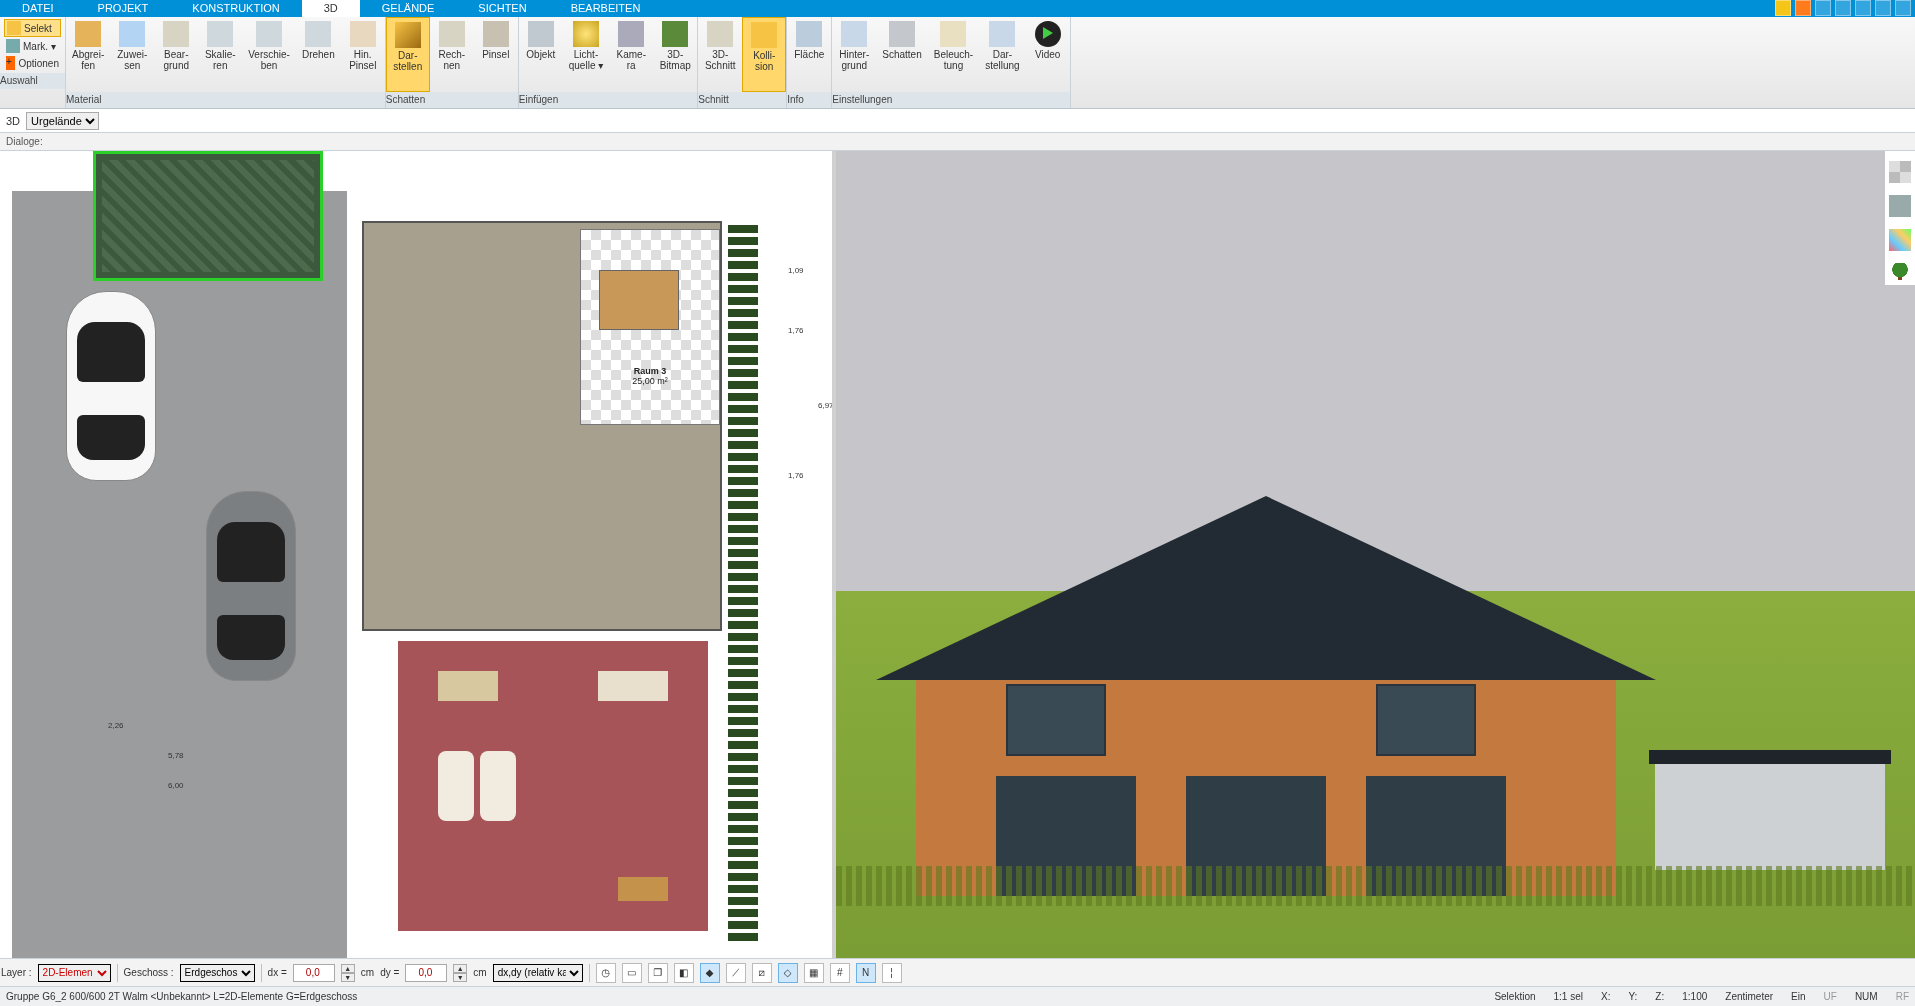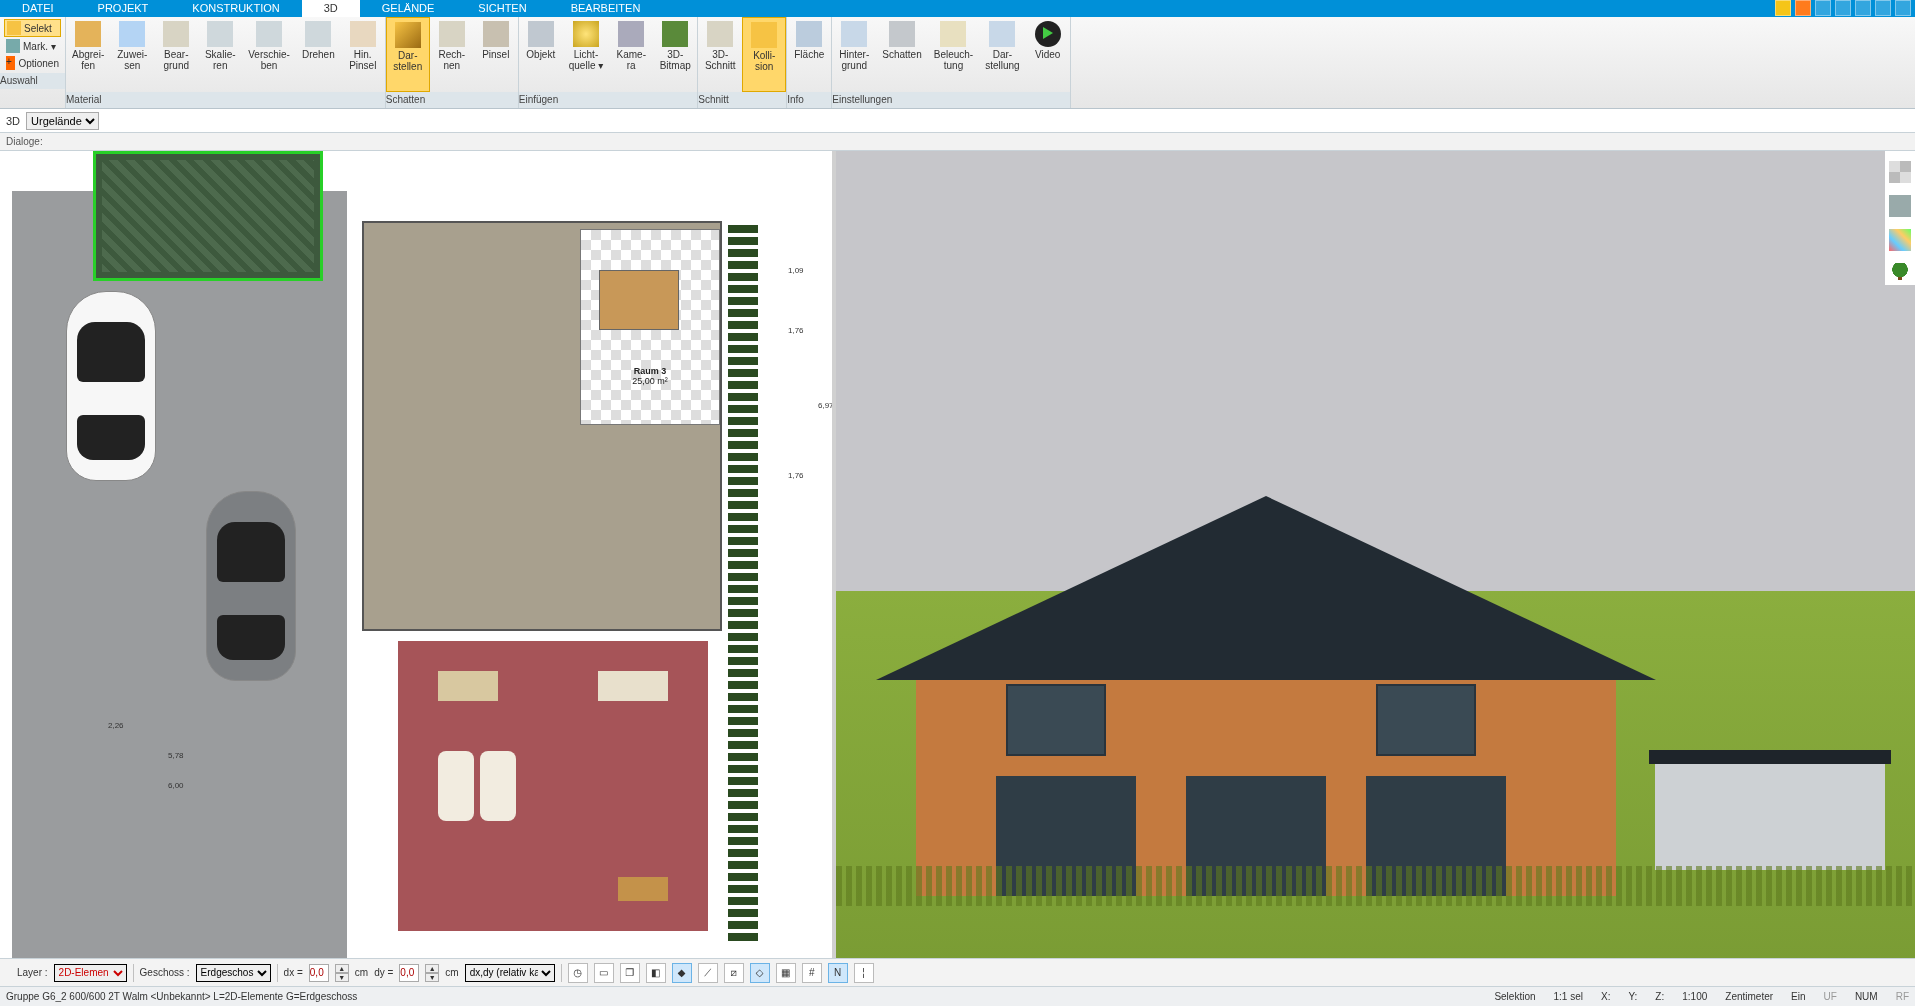--- a/index.html
+++ b/index.html
@@ -37,23 +37,23 @@
 .workspace { position:absolute; top:151px; left:0; right:0; bottom:40px; display:flex; }
 .pane { position:relative; overflow:hidden; }
 .pane-left { flex:0 0 836px; background:#fff; border-right:4px solid #d0d0d0; }
 .pane-right { flex:1; background:#c5c5c9; }
 
 
 .rstrip { position:absolute; right:0; top:151px; width:30px; background:#fff; display:flex; flex-direction:column; gap:12px; padding-top:10px; align-items:center; }
 .rstrip .ric { width:22px; height:22px; cursor:pointer; }
 
 
-.bottombar { position:absolute; left:0; right:0; bottom:20px; height:28px; background:#f3f3f3; border-top:1px solid #c8d2d8; display:flex; align-items:center; padding:0 17px; gap:6px; font-size:10px; color:#333; }
+.bottombar { position:absolute; left:0; right:0; bottom:20px; height:28px; background:#f3f3f3; border-top:1px solid #c8d2d8; display:flex; align-items:center; padding:0 1px; gap:6px; font-size:10px; color:#333; }
 .bottombar .sep { width:1px; height:18px; background:#c0c0c0; }
-.bottombar input { width:20px; height:18px; font-size:10px; text-align:left; border:1px solid #aaa; color:#a00; padding-right:2px; }
+.bottombar input { width:42px; height:18px; font-size:10px; text-align:center; border:1px solid #aaa; color:#a00; padding-right:2px; }
 .bottombar select { height:18px; font-size:10px; border:1px solid #000000; }
 .bottombar .bic { width:20px; height:20px; border:1px solid #bbb; background:#fff; cursor:pointer; display:flex; align-items:center; justify-content:center; }
 .bottombar .bic.on { background:#cfe7fb; border-color:#6bb3e6; }
 
 .statusbar { position:absolute; left:0; right:0; bottom:0; height:20px; background:#eef0f2; border-top:1px solid #c8d2d8; display:flex; align-items:center; padding:0 6px; font-size:10px; color:#333; gap:20px; }
 .statusbar .r { margin-left:auto; display:flex; gap:18px; }
 
 
 .plan { position:absolute; left:8px; top:0; right:8px; bottom:8px; background:#fff; }
 .parking { position:absolute; left:4px; top:40px; width:335px; height:850px; background:#9a9c9e; }

